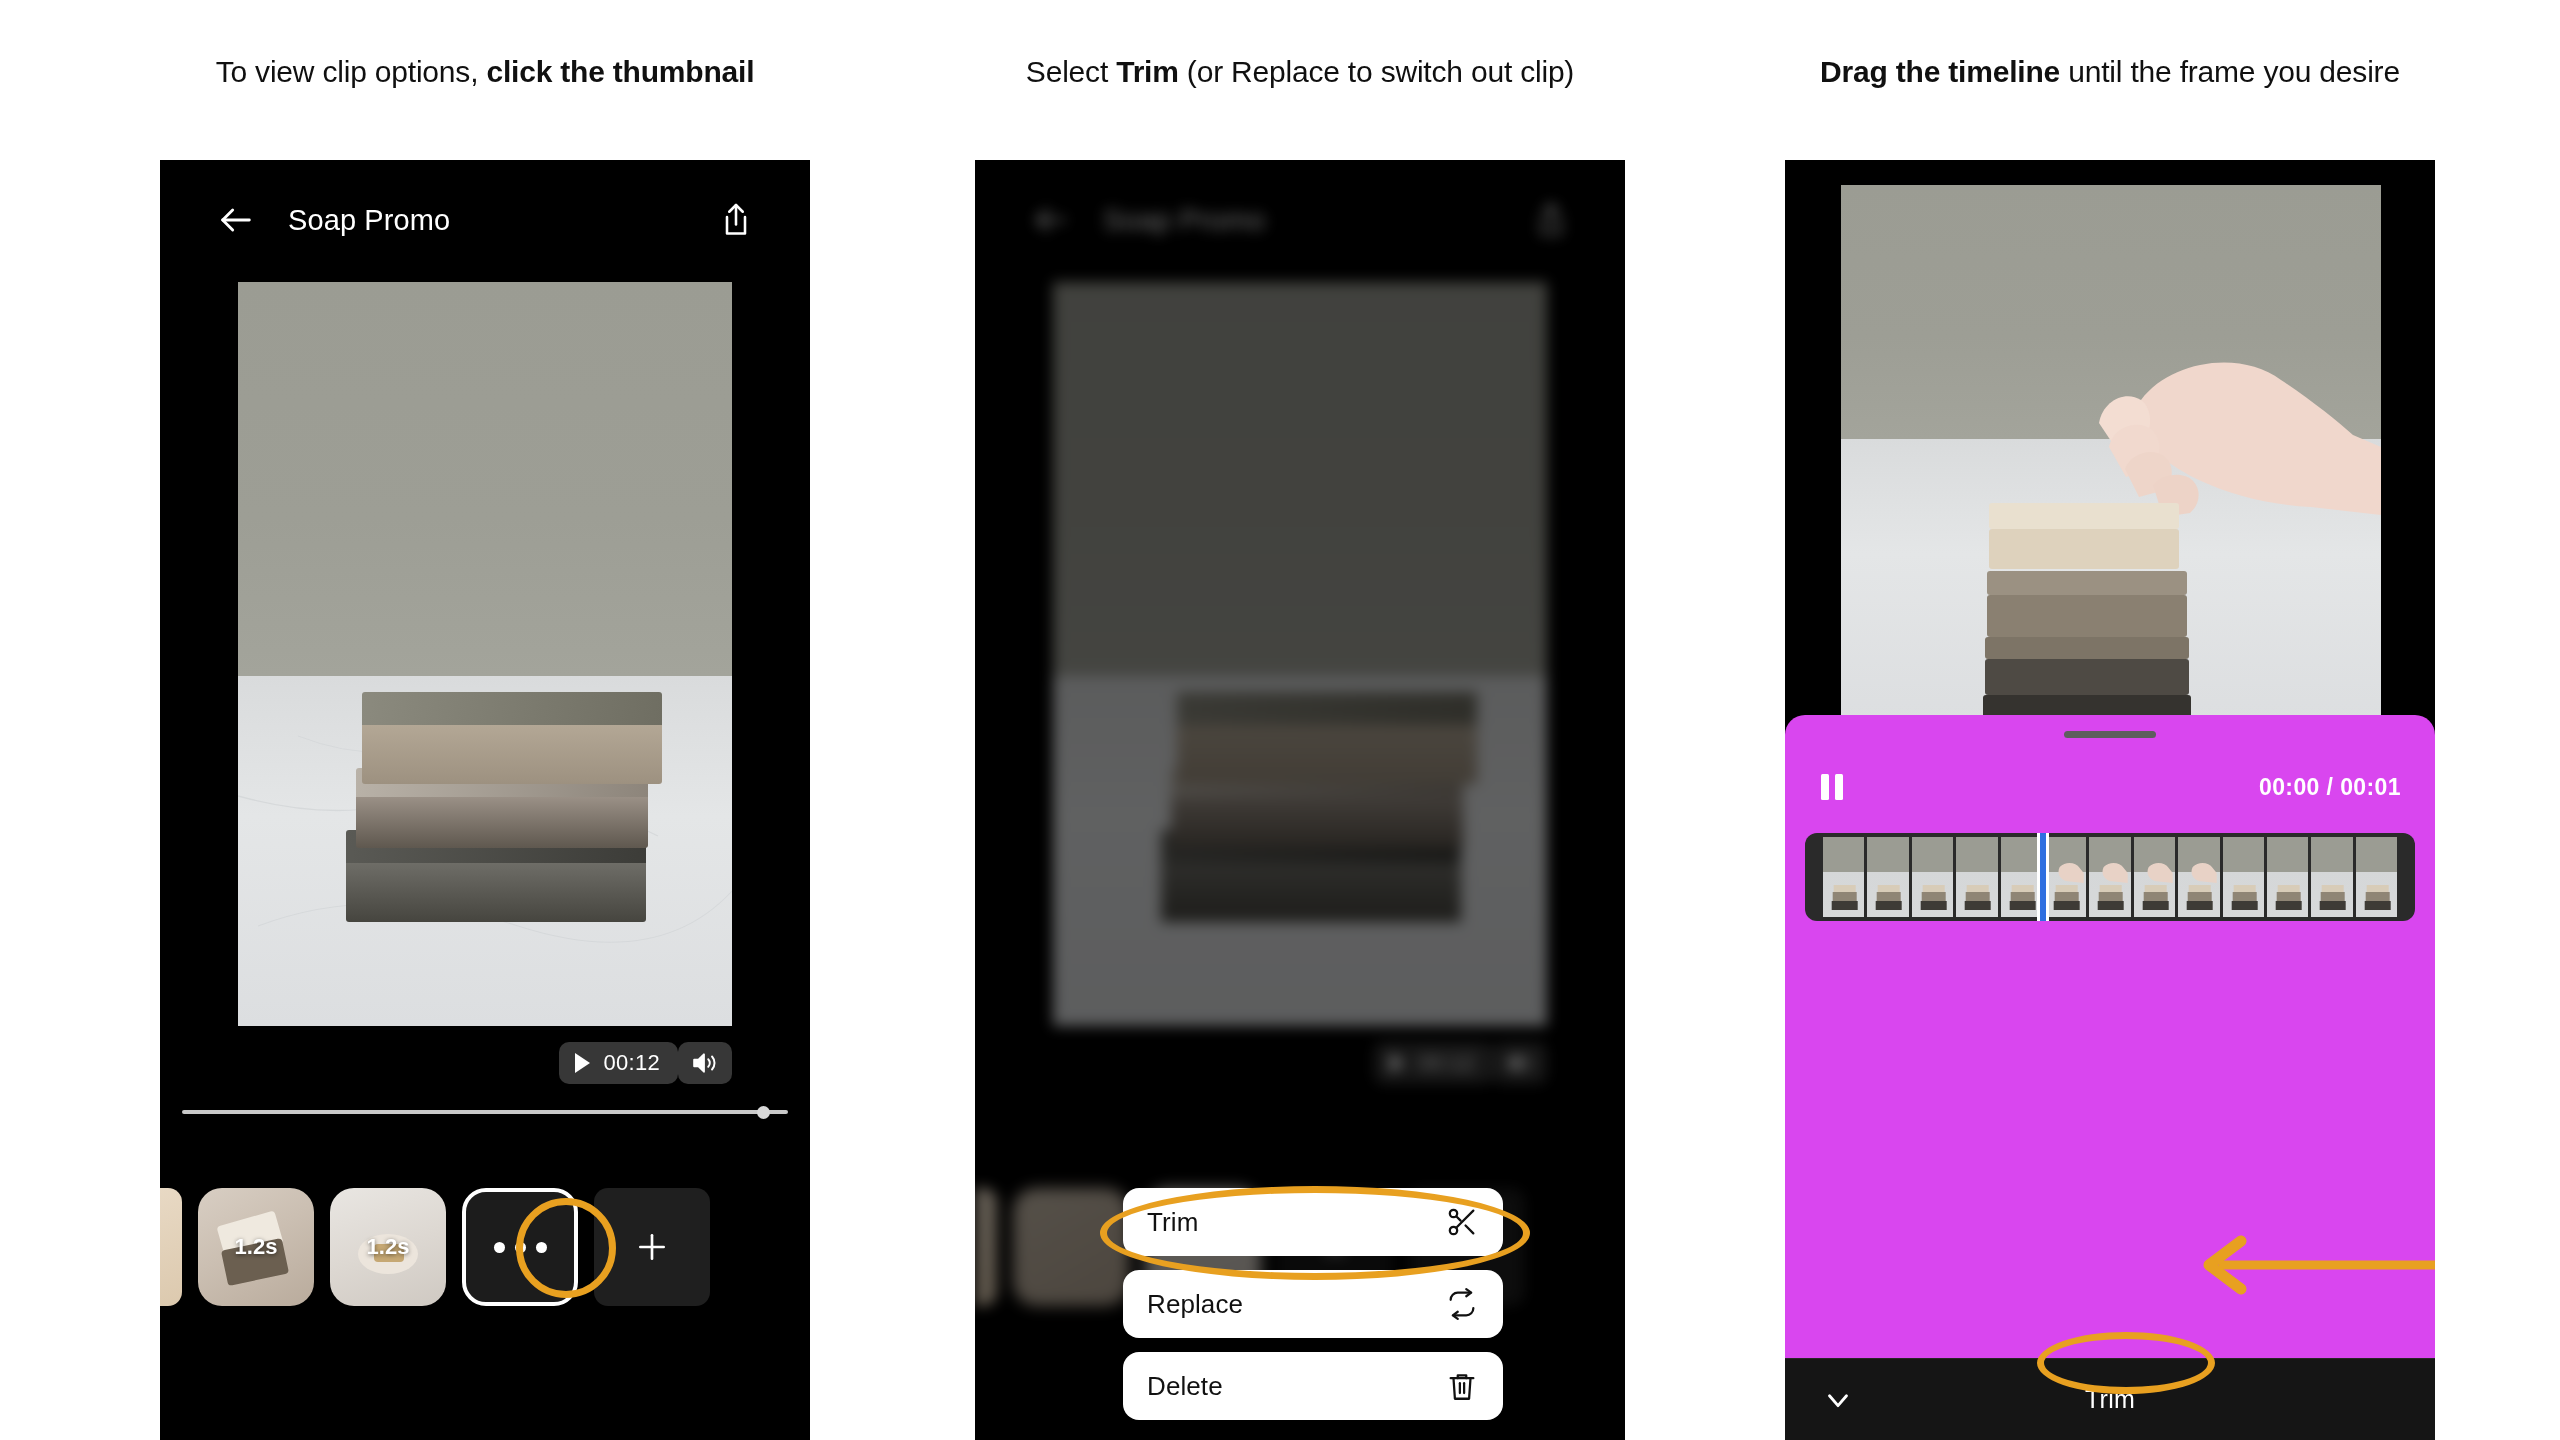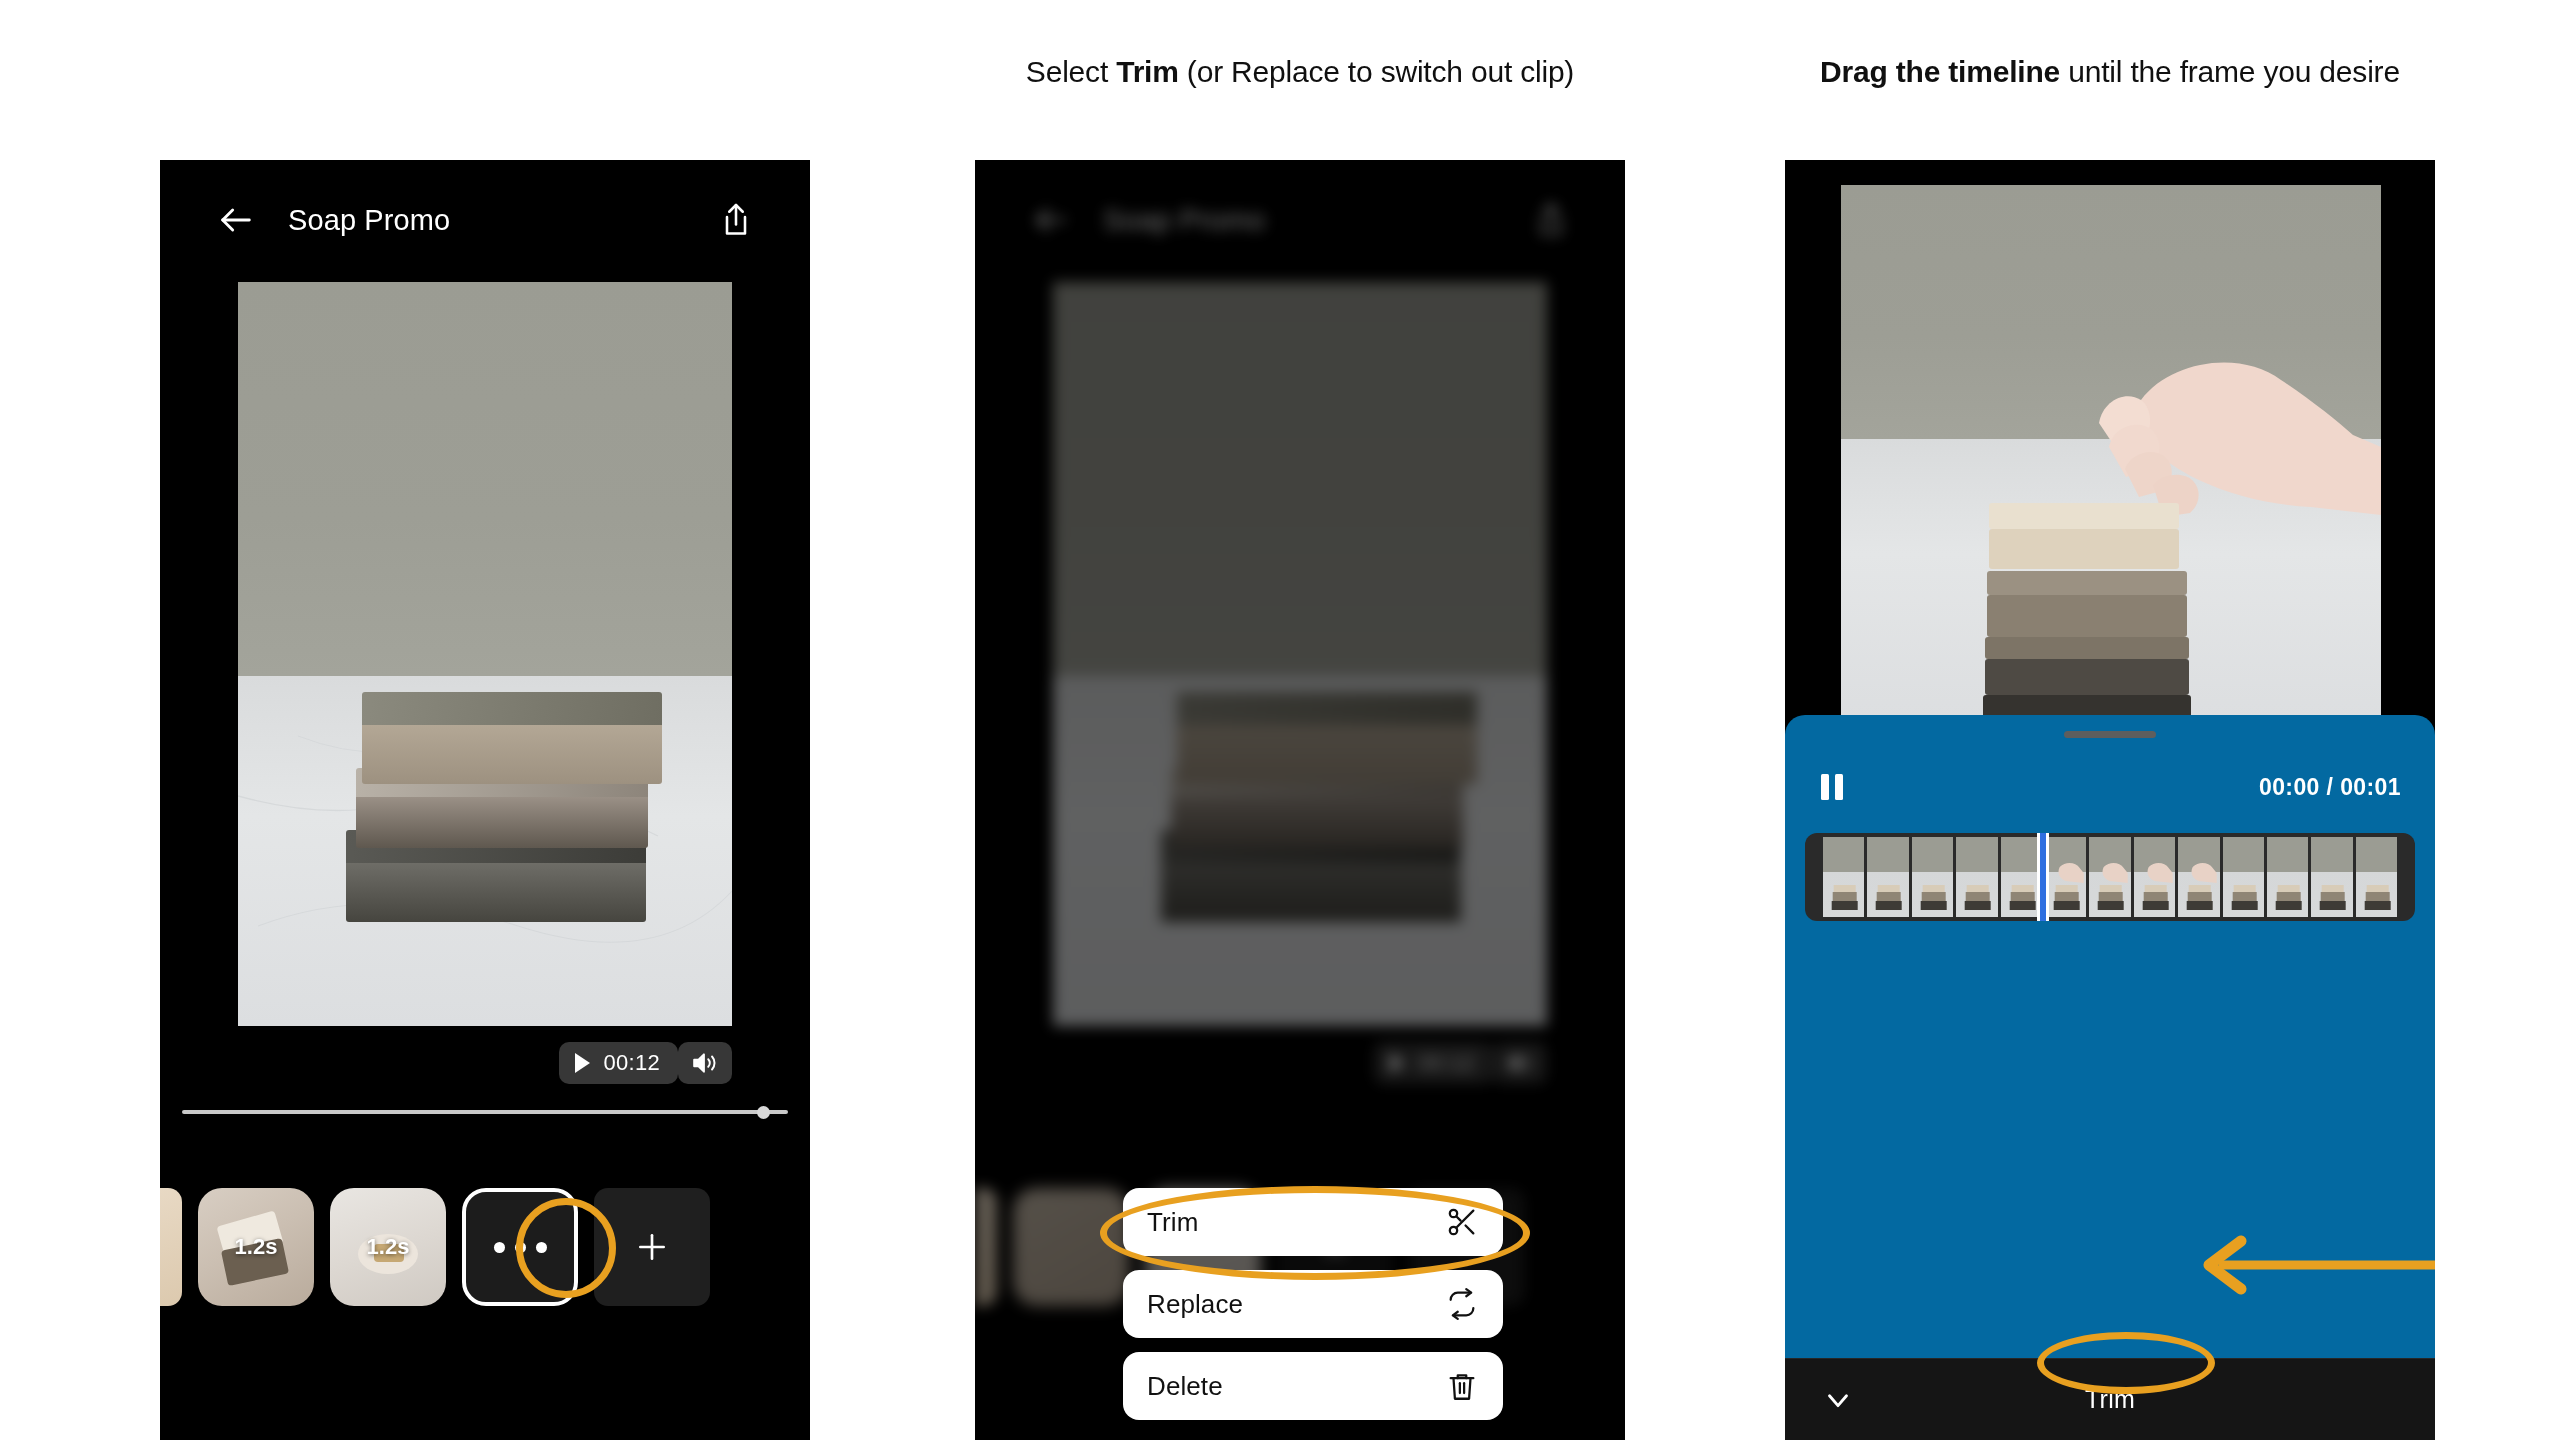--- a/index.html
+++ b/index.html
@@ -154,21 +154,21 @@
   }
   .menuitem .lbl { font-size: 26px; color: #111; letter-spacing: .1px; }
 
   
   .p3preview {
     position: absolute; left: 56px; top: 25px; width: 540px; height: 540px;
     overflow: hidden; background: #b9bab2;
   }
   .sheet {
     position: absolute; left: 0; right: 0; bottom: 0; top: 555px;
-    background: #0369a1; border-radius: 20px 20px 0 0;
+    background: #d946ef; border-radius: 20px 20px 0 0;
   }
   .grabber {
     position: absolute; left: 50%; transform: translateX(-50%); top: 16px;
     width: 92px; height: 7px; border-radius: 4px; background: #5e5e5e;
   }
   .p3row {
     position: absolute; left: 34px; right: 34px; top: 52px; height: 40px;
     display: flex; align-items: center; justify-content: space-between;
   }
   .p3row .t { color: #fff; font-size: 23px; font-weight: 600; letter-spacing: .4px; }
@@ -197,20 +197,23 @@
   .ann { position: absolute; pointer-events: none; }
   .ellipse {
     position: absolute; border: 7px solid #e8a020; border-radius: 50%;
   }
 </style>
 </head>
 <body>
 
 <div class="stage">
 
+  <div class="caption" id="cap1">
+    <span>To view clip options, </span><b>click the thumbnail</b><span></span>
+  </div>
   <div class="caption" id="cap2">
     <span>Select </span><b>Trim</b><span> (or Replace to switch out clip)</span>
   </div>
   <div class="caption" id="cap3">
     <span></span><b>Drag the timeline</b><span> until the frame you desire</span>
   </div>
 
   <div class="phone" id="phone1">
 
     <div class="topbar">

